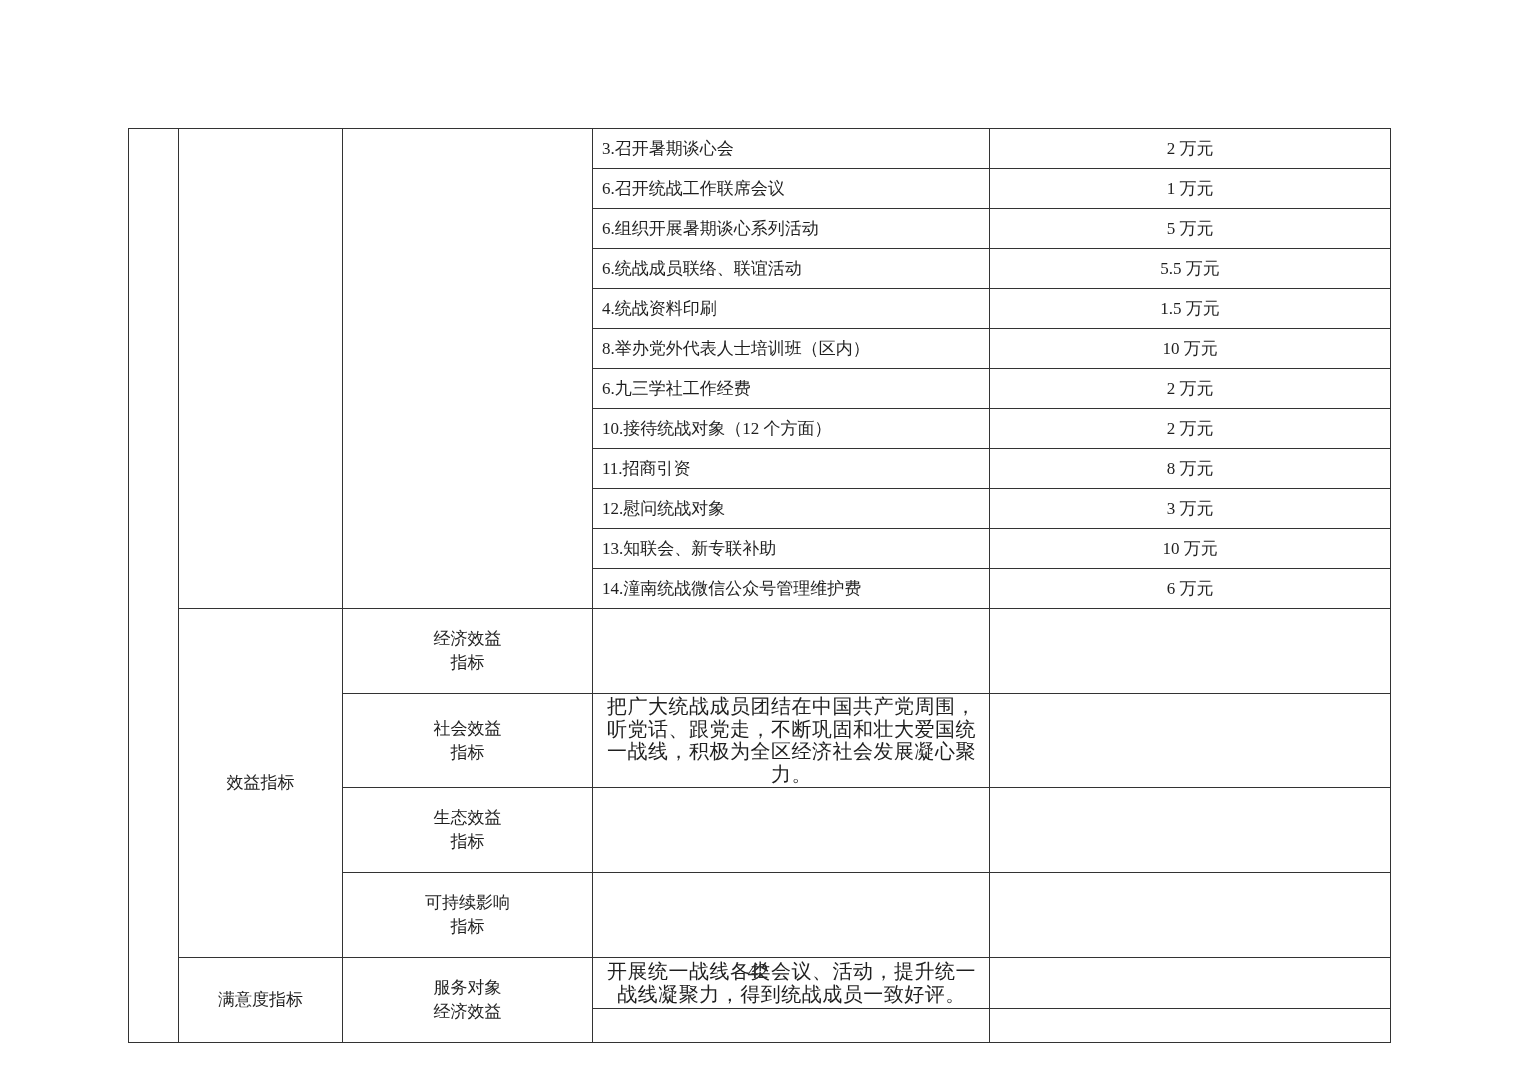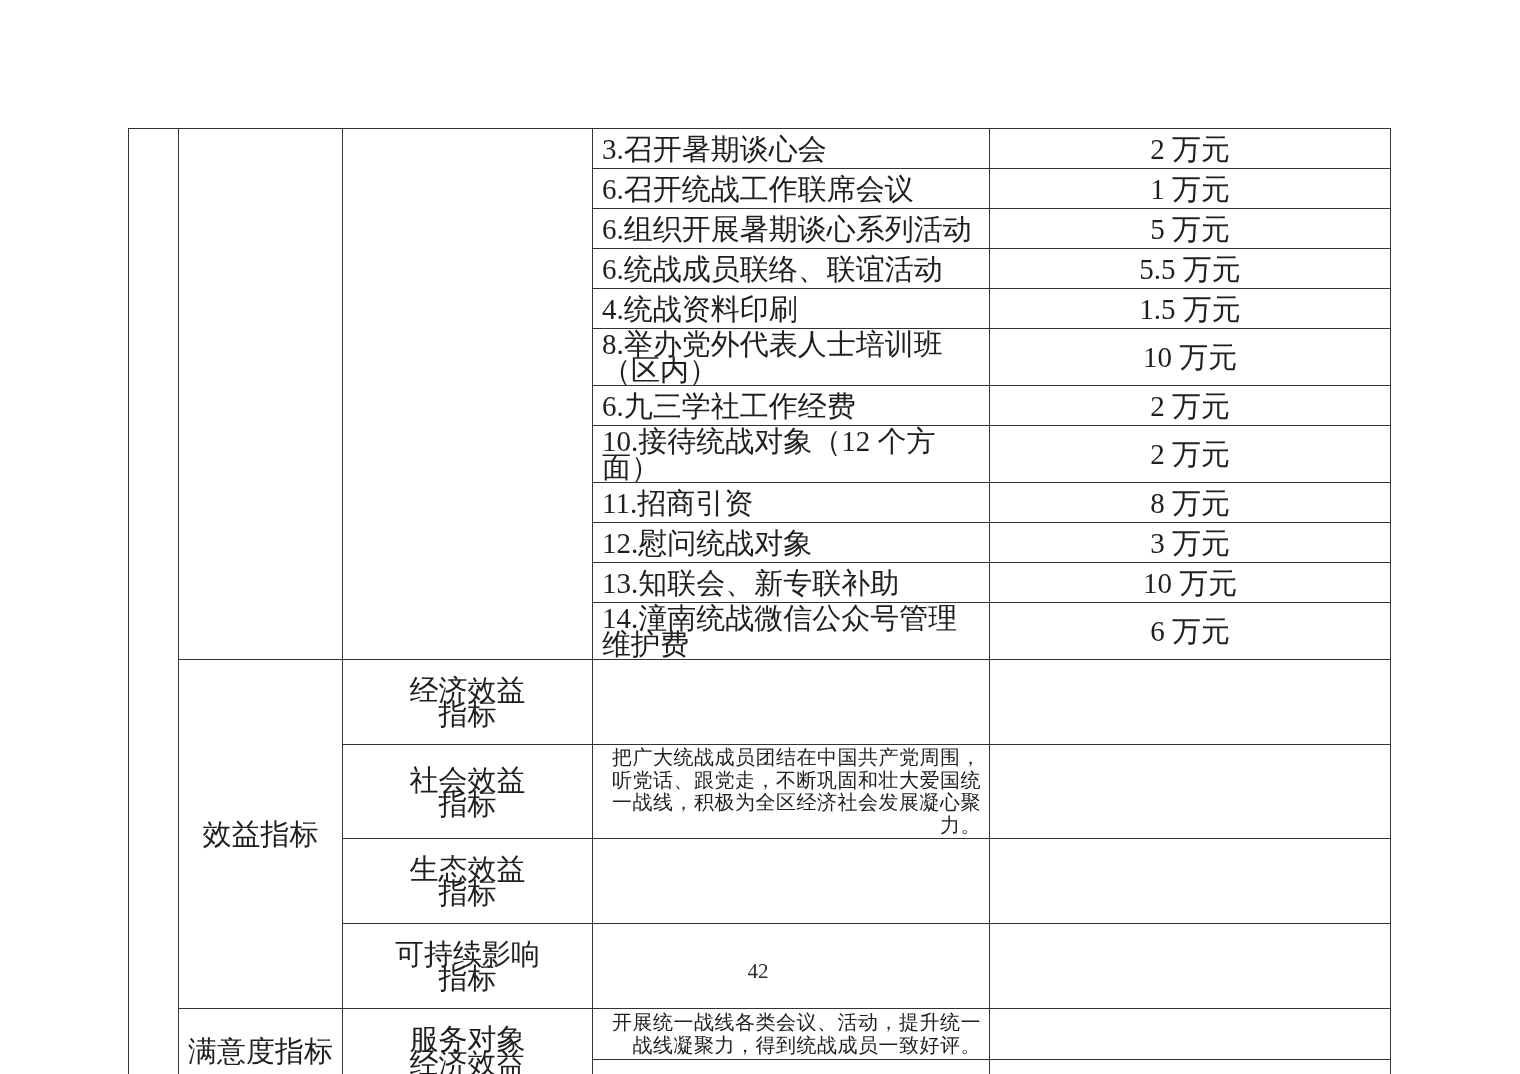--- a/index.html
+++ b/index.html
@@ -14,21 +14,21 @@
   .doc-table {
     position: absolute;
     left: 128px;
     top: 128px;
     border-collapse: collapse;
     table-layout: fixed;
   }
   .doc-table td {
     border: 1px solid #333333;
     vertical-align: middle;
-    font-size: 29px;
+    font-size: 17px;
     line-height: 26px;
     overflow: hidden;
   }
   tr.h40 { height: 40px; }
   tr.h43 { height: 43px; }
   tr.h68 { height: 68px; }
   tr.h44 { height: 44px; }
   tr.h32 { height: 32px; }
   td.cell-item {
     text-align: left;
@@ -42,21 +42,21 @@
     text-align: center;
     padding: 17px 4px;
   }
   td.cell-indicator {
     text-align: center;
     white-space: pre-line;
     line-height: 24px;
     padding: 18px 4px;
   }
   td.cell-desc {
-    text-align: right;
+    text-align: center;
     font-size: 20px;
     line-height: 22.5px;
     padding: 1px 8px 2px 9px;
     letter-spacing: 0.5px;
   }
   td.cell-empty { padding: 0; }
   .page-number {
     position: absolute;
     top: 959px;
     left: 0;

